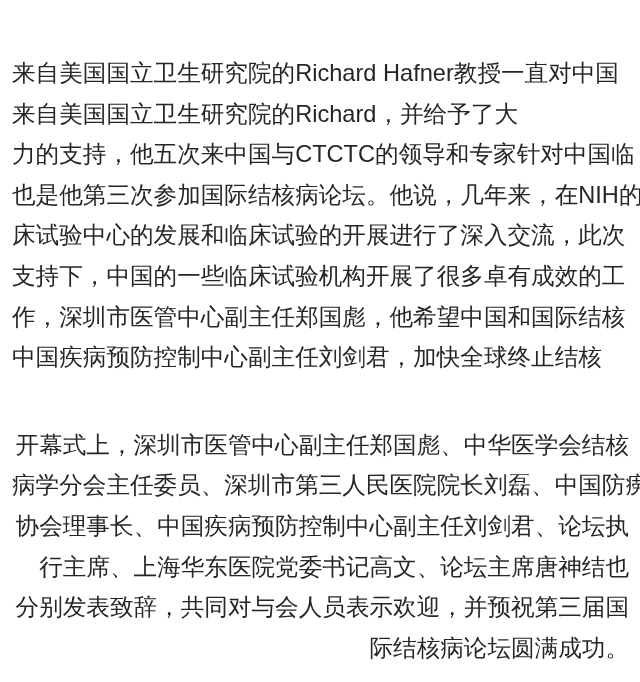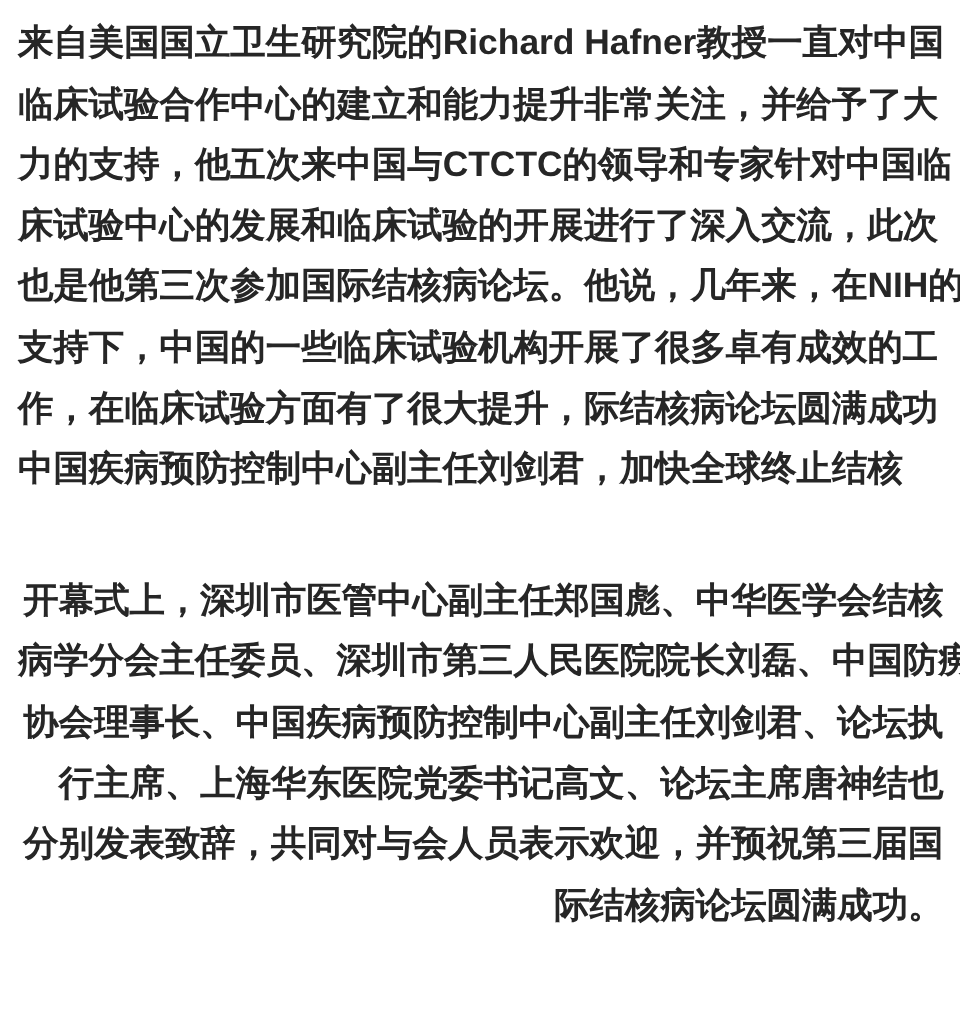--- a/index.html
+++ b/index.html
@@ -12,45 +12,46 @@
     background: var(--page-bg, #ffffff);
     overflow: hidden;
   }
   .article {
     box-sizing: border-box;
     width: 640px;
     padding: 9px 11px 0 12px;
     font-family: "Liberation Sans", "DejaVu Sans", sans-serif;
     font-size: 23.6px;
     line-height: 40.6px;
-    font-weight: 700;
+    font-weight: 400;
     color: var(--page-fg, #262626);
+    margin-top: 44px;
   }
   .paragraph + .paragraph {
     margin-top: 47px;
     text-align: right;
   }
   .line {
     white-space: pre;
     font-kerning: none;
     letter-spacing: 0;
   }
 </style>
 </head>
 <body>
 
 <div class="article">
   <div class="paragraph">
       <div class="line">来自美国国立卫生研究院的Richard Hafner教授一直对中国</div>
-      <div class="line">临床试验合作中心的建立和能力提升非常关注，并给予了大</div>
+      <div class="line">来自美国国立卫生研究院的Richard，并给予了大</div>
       <div class="line">力的支持，他五次来中国与CTCTC的领导和专家针对中国临</div>
+      <div class="line">也是他第三次参加国际结核病论坛。他说，几年来，在NIH的</div>
       <div class="line">床试验中心的发展和临床试验的开展进行了深入交流，此次</div>
-      <div class="line">也是他第三次参加国际结核病论坛。他说，几年来，在NIH的</div>
       <div class="line">支持下，中国的一些临床试验机构开展了很多卓有成效的工</div>
-      <div class="line">作，在临床试验方面有了很大提升，际结核病论坛圆满成功</div>
+      <div class="line">作，深圳市医管中心副主任郑国彪，他希望中国和国际结核</div>
       <div class="line">中国疾病预防控制中心副主任刘剑君，加快全球终止结核</div>
     </div>
   <div class="paragraph">
       <div class="line">开幕式上，深圳市医管中心副主任郑国彪、中华医学会结核</div>
       <div class="line">病学分会主任委员、深圳市第三人民医院院长刘磊、中国防痨</div>
       <div class="line">协会理事长、中国疾病预防控制中心副主任刘剑君、论坛执</div>
       <div class="line">行主席、上海华东医院党委书记高文、论坛主席唐神结也</div>
       <div class="line">分别发表致辞，共同对与会人员表示欢迎，并预祝第三届国</div>
       <div class="line">际结核病论坛圆满成功。</div>
     </div>

